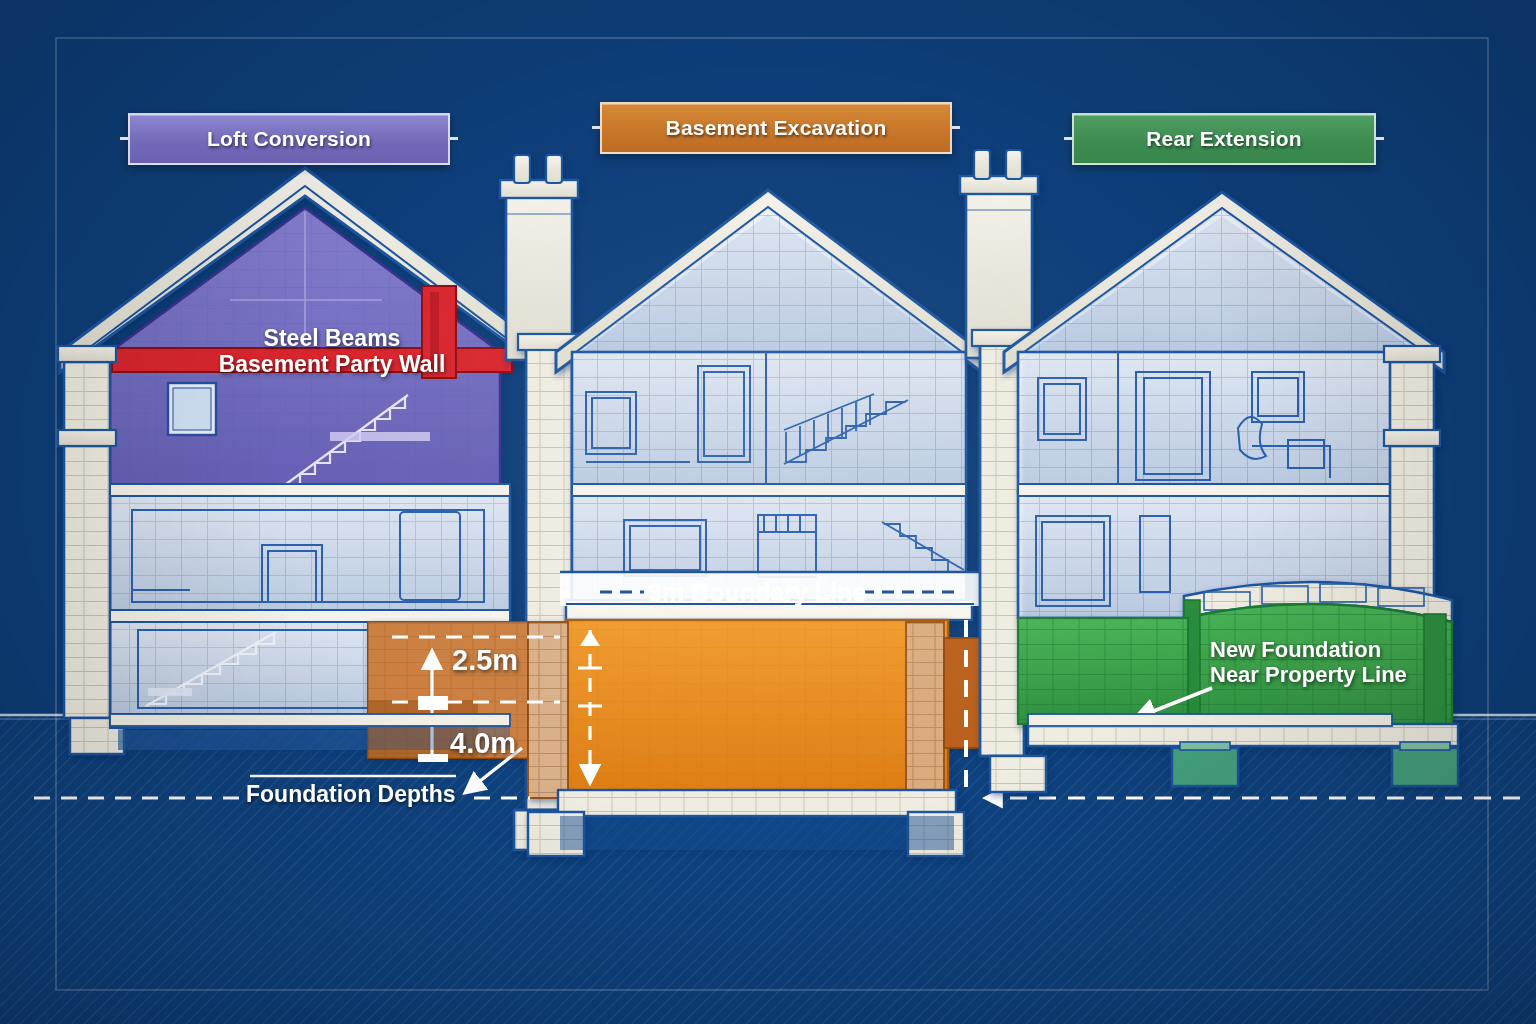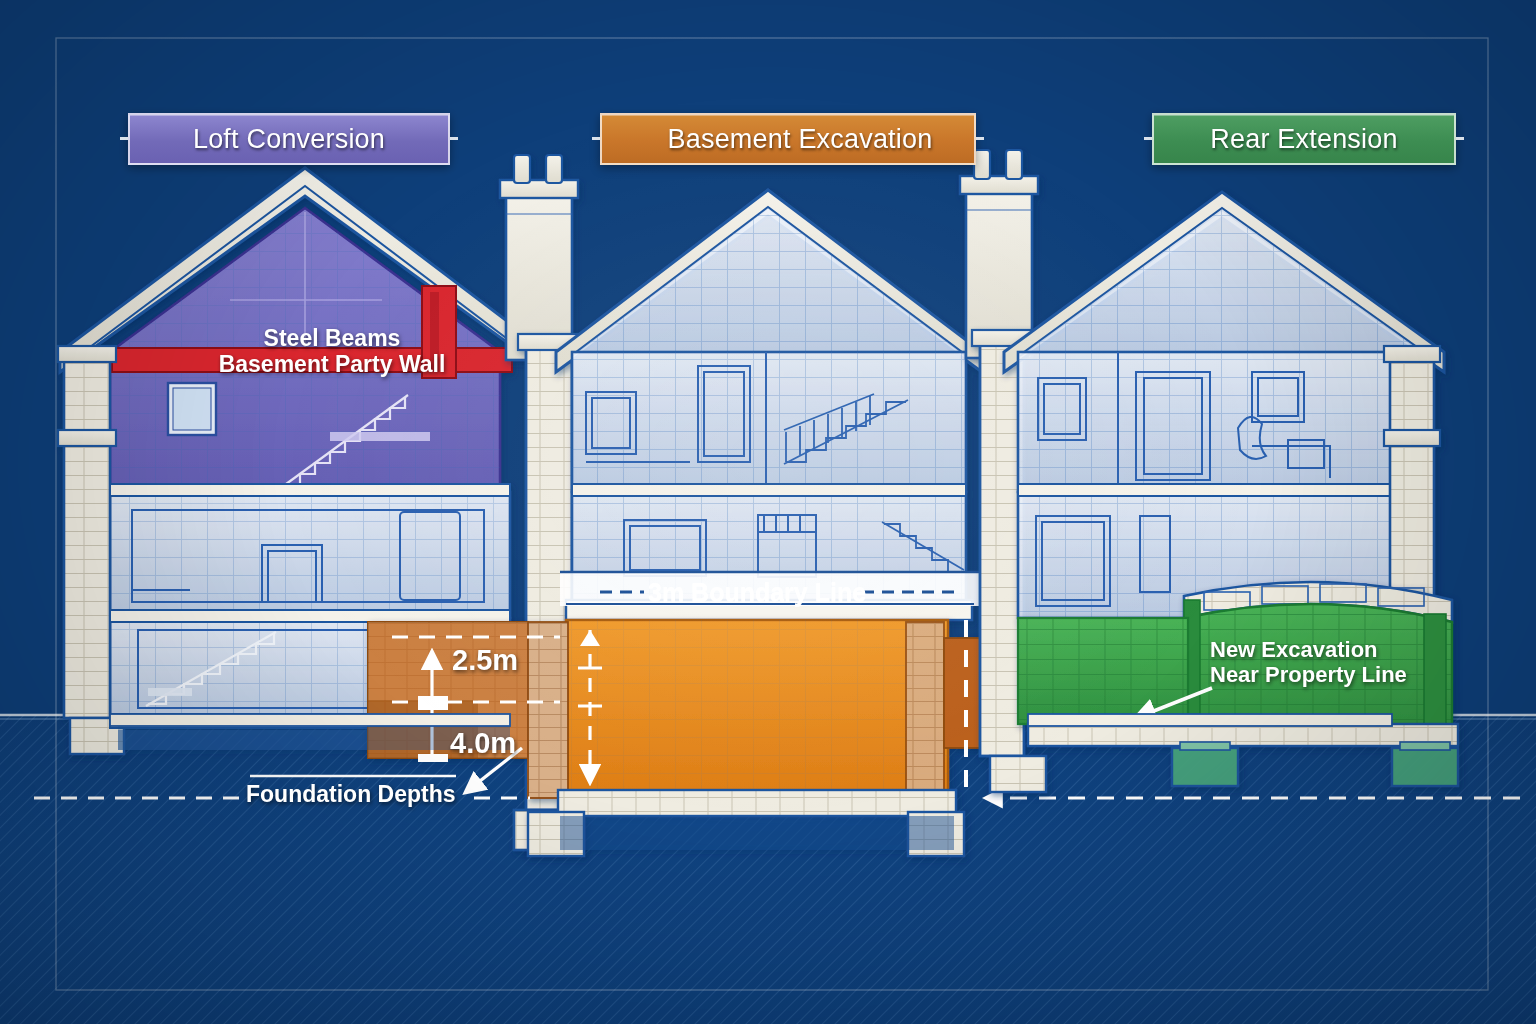--- a/index.html
+++ b/index.html
@@ -20,29 +20,29 @@
     background:radial-gradient(ellipse at 50% 45%, rgba(255,255,255,.07) 0%, rgba(0,0,0,.0) 45%, rgba(0,0,0,.22) 100%);
   }
   .svgwrap{position:absolute;inset:0;}
   svg{display:block;}
 
   
   .banner{
     position:absolute;display:flex;align-items:center;justify-content:center;
     height:48px;border:2px solid rgba(255,255,255,.72);
     box-shadow:0 3px 9px rgba(0,0,0,.35), inset 0 1px 0 rgba(255,255,255,.35);
-    color:#fff;font-size:27px;font-weight:normal;letter-spacing:.2px;
+    color:#fff;font-size:21px;font-weight:bold;letter-spacing:.2px;
     text-shadow:1px 2px 3px rgba(0,0,0,.55);
     z-index:40;white-space:nowrap;
   }
   .banner.loft{left:128px;top:113px;width:318px;
     background:linear-gradient(180deg,#8d86cf 0%,#726ab8 55%,#6a61b2 100%);}
-  .banner.basement{left:600px;top:113px;width:348px;
-    background:linear-gradient(180deg,#d48a36 0%,#c9762a 55%,#bd6c24 100%);padding-left:24px;}
-  .banner.extension{left:1152px;top:113px;width:300px;
+  .banner.basement{left:600px;top:102px;width:348px;
+    background:linear-gradient(180deg,#d48a36 0%,#c9762a 55%,#bd6c24 100%);}
+  .banner.extension{left:1072px;top:113px;width:300px;
     background:linear-gradient(180deg,#4e9e62 0%,#3d8d52 55%,#37854b 100%);align-items:center;}
   .banner .tick{position:absolute;width:8px;height:3px;background:rgba(255,255,255,.85);}
   .banner .tick.l{left:-10px;top:22px;}
   .banner .tick.r{right:-10px;top:22px;}
 
   
   .anno{position:absolute;color:#fff;font-weight:bold;z-index:35;
         text-shadow:1px 2px 4px rgba(0,0,0,.6);line-height:1.12;pointer-events:none;}
   .anno.steel{left:212px;top:278px;width:240px;text-align:center;font-size:23px;margin-top:48px;}
   .anno.newfound{left:1210px;top:638px;width:220px;font-size:22px;}
@@ -421,17 +421,17 @@
   </div>
 
   <div class="anno boundary">3m Boundary Line</div>
 
   <div class="anno dim dim25">2.5m</div>
   <div class="anno dim dim40">4.0m</div>
 
   <div class="anno founddepth">Foundation Depths</div>
 
   <div class="anno newfound">
-    <div>New Excavation</div>
+    <div>New Foundation</div>
     <div>Near Property Line</div>
   </div>
 
 </div>
 
 </body></html>

